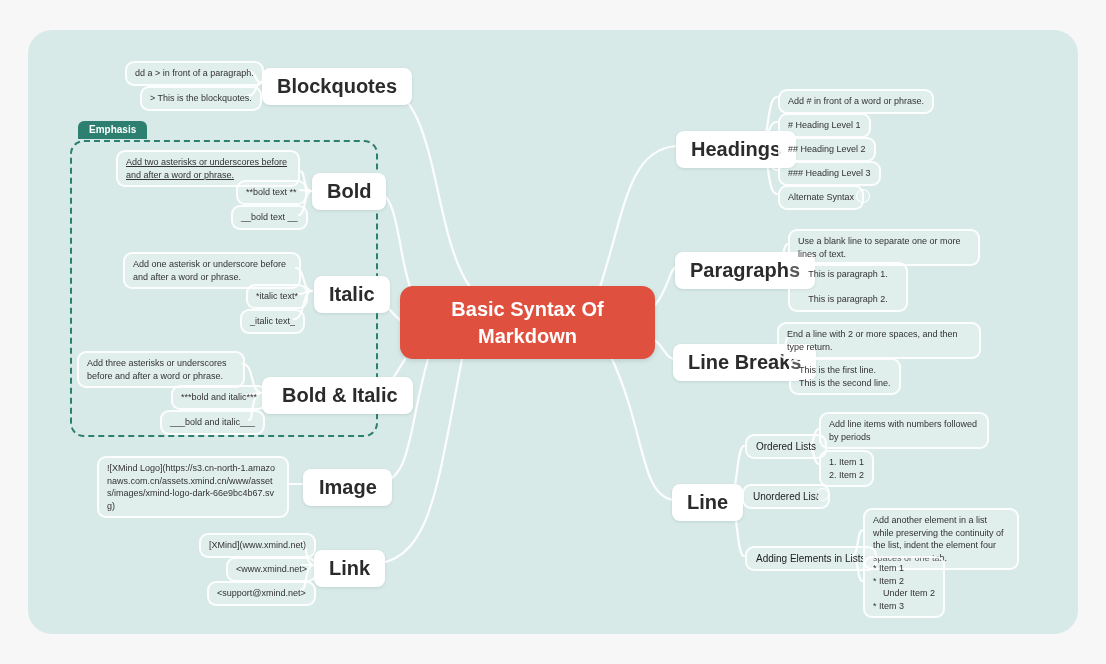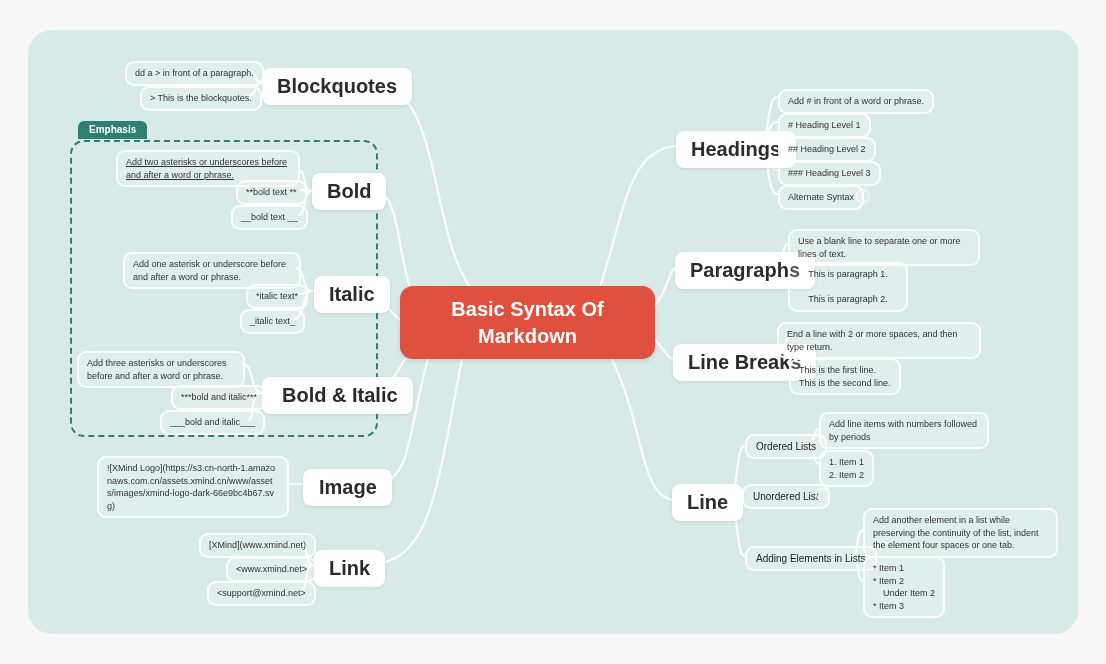--- a/index.html
+++ b/index.html
@@ -176,17 +176,17 @@
 
 <div class="node subtopic" style="left:745px; top:434px;">Ordered Lists</div>
 <div class="node note" style="left:819px; top:412px; width:170px;">Add line items with numbers followed by periods</div>
 <div class="node note pre" style="left:819px; top:450px;">1. Item 1
 2. Item 2</div>
 
 <div class="node subtopic" style="left:742px; top:484px;">Unordered List</div>
 <div class="collapse-dot" style="left:816px; top:488px; width:13px; height:13px;"></div>
 
 <div class="node subtopic" style="left:745px; top:546px;">Adding Elements in Lists</div>
-<div class="node note" style="left:863px; top:508px; width:195px;">Add another element in a list while preserving the continuity of the list, indent the element four spaces or one tab.</div>
+<div class="node note" style="left:863px; top:508px; width:156px;">Add another element in a list while preserving the continuity of the list, indent the element four spaces or one tab.</div>
 <div class="node note pre" style="left:863px; top:556px;">* Item 1
 * Item 2
     Under Item 2
 * Item 3</div>
 
 </body></html>

